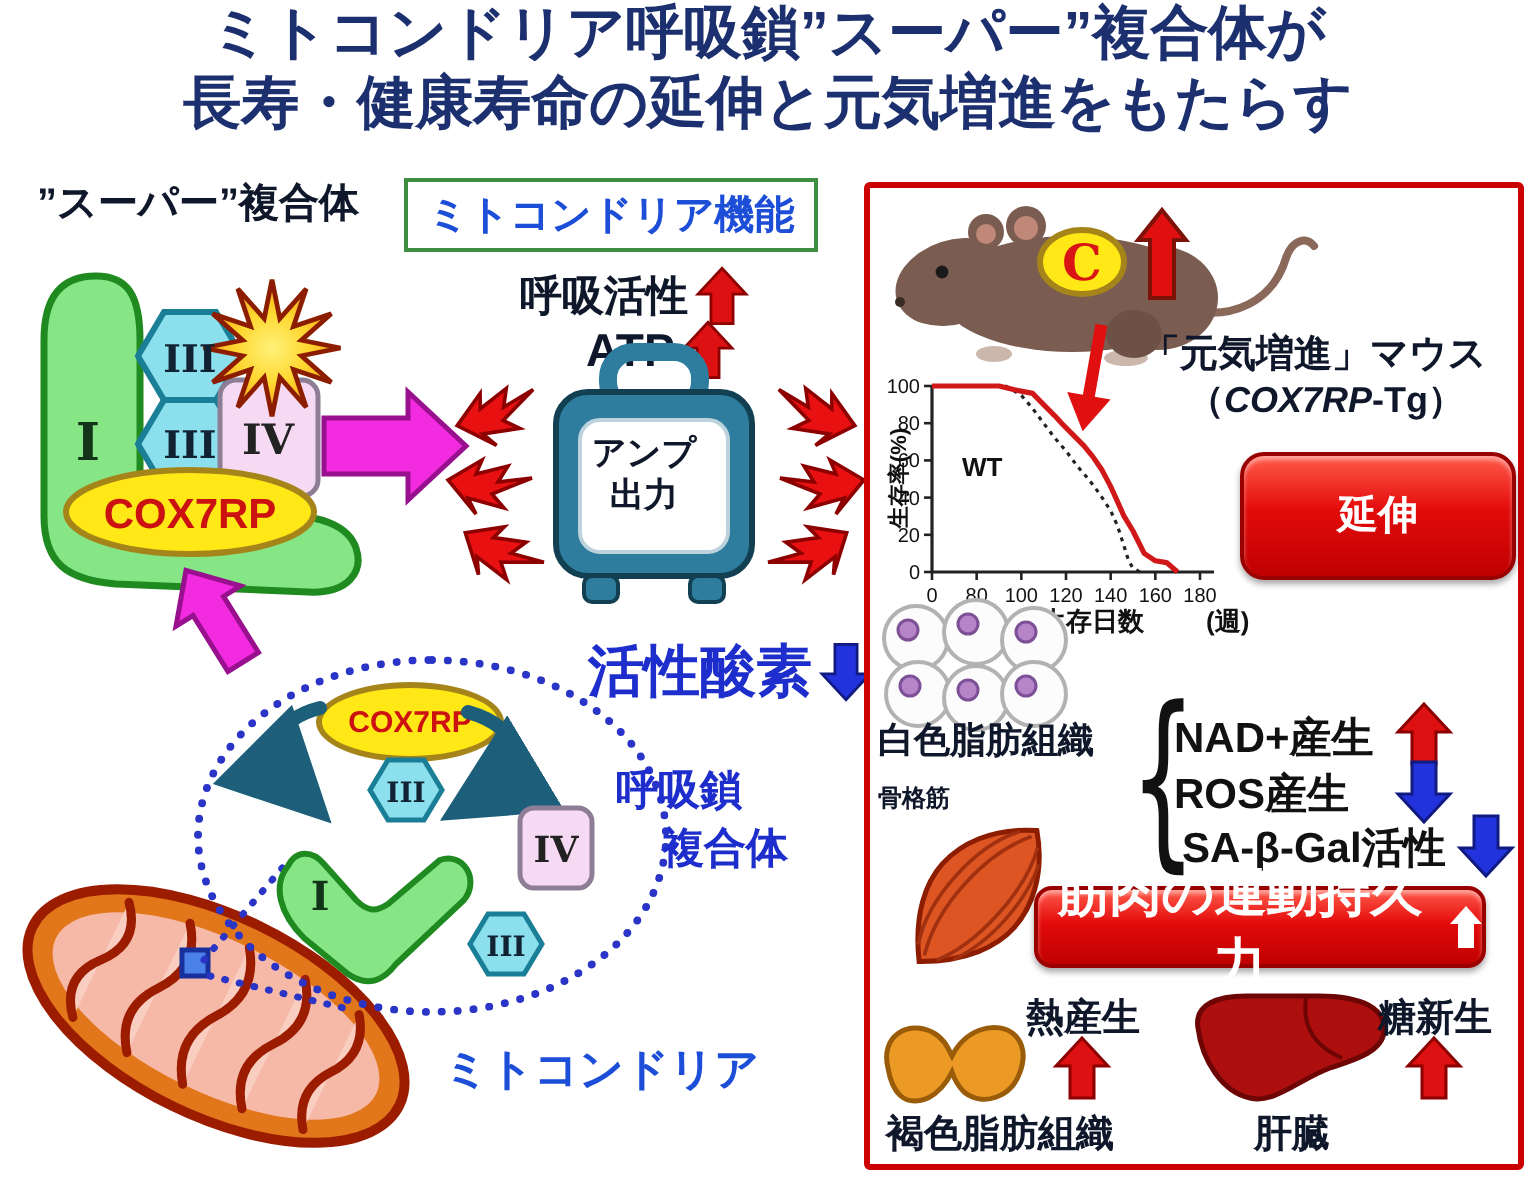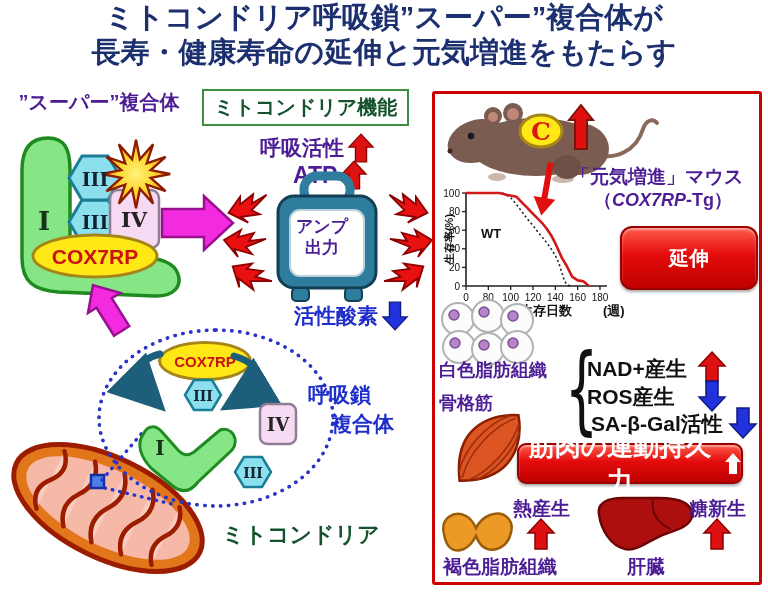--- a/index.html
+++ b/index.html
@@ -1,22 +1,22 @@
 <!DOCTYPE html>
 <html><head>
 <meta charset="utf-8">
 <style>
   html,body{margin:0;padding:0;background:#fff;}
   #stage{position:relative;width:768px;height:592px;background:#fff;overflow:hidden;
          font-family:"Liberation Sans","DejaVu Sans",sans-serif;}
   .abs{position:absolute;}
   .t{position:absolute;font-weight:bold;white-space:nowrap;}
-  .red{color:#4c1d95;}
+  .red{color:#0f172a;}
   .blue{color:#1e2ecc;}
-  .green{color:#14532d;text-align:center;}
+  .green{color:#1d4ed8;text-align:center;}
   .black{color:#111;}
   .row{position:absolute;display:flex;align-items:center;gap:5px;font-weight:bold;white-space:nowrap;}
   .badge{position:absolute;background:linear-gradient(180deg,#ff5a4a 0%,#e30b0b 45%,#bf0000 100%);
          border:2.5px solid #990000;border-radius:12px;color:#fff;font-weight:bold;
          display:flex;align-items:center;justify-content:center;text-align:center;
          box-shadow:0 2px 3px rgba(0,0,0,0.35), inset 0 2px 2px rgba(255,255,255,0.45);}
   svg{position:absolute;overflow:visible;}
   .panel{position:absolute;border:3px solid #cc0000;border-radius:3px;background:#fff;box-sizing:border-box;}
 </style>
 </head>
@@ -91,21 +91,21 @@
     <rect x="56" y="24" width="98" height="92" rx="16" fill="#2e7d9e" stroke="#123f52" stroke-width="3"></rect>
     <rect x="68" y="38" width="74" height="66" rx="10" fill="#ffffff" stroke="#bcd2dc" stroke-width="2"></rect>
     <rect x="70" y="116" width="17" height="13" rx="4" fill="#2e7d9e" stroke="#123f52" stroke-width="2"></rect>
     <rect x="123" y="116" width="17" height="13" rx="4" fill="#2e7d9e" stroke="#123f52" stroke-width="2"></rect>
   </svg>
   <div class="t red" style="left:290px;top:216px;width:64px;text-align:center;font-size:17px;line-height:21px;">
     <div>アンプ</div>
     <div>出力</div>
   </div>
 
-  <div class="row blue" style="left:294px;top:302px;font-size:21px;">
+  <div class="row blue" style="left:294px;top:317px;font-size:28px;">
     <span>活性酸素</span>
     <svg style="position:static" width="24" height="28" viewBox="0 0 26 30">
       <polygon points="13,30 26,16 19,16 19,0 7,0 7,16 0,16" fill="#2233dd" stroke="#101a80" stroke-width="1.5"></polygon>
       </svg>
   </div>
 
   <svg style="left:88px;top:276px;" width="62" height="58" viewBox="0 0 62 58">
     <g transform="rotate(-32 28 29)">
       <polygon points="19,0 38,21 28,21 28,54 10,54 10,21 0,21" fill="#f32be0" stroke="#99108f" stroke-width="2.5"></polygon>
     </g>
@@ -248,21 +248,21 @@
       <g fill="#b685c8" stroke="#7d4f96" stroke-width="1.5">
         <circle cx="16" cy="13" r="5"></circle>
           <circle cx="46" cy="10" r="5"></circle>
           <circle cx="75" cy="14" r="5"></circle>
         <circle cx="17" cy="41" r="5"></circle>
           <circle cx="46" cy="43" r="5"></circle>
           <circle cx="75" cy="41" r="5"></circle>
       </g>
     </svg>
     <div class="t red" style="left:4px;top:264px;font-size:18px;">白色脂肪組織</div>
-    <div class="t red" style="left:4px;top:297px;font-size:18px;">骨格筋</div>
+    <div class="t red" style="left:4px;top:297px;font-size:12px;">骨格筋</div>
 
     <div class="abs" style="left:116px;top:252px;font-size:96px;line-height:86px;color:#111;transform:scale(0.55,1);font-family:'DejaVu Sans',sans-serif;">{</div>
     <div class="t black" style="left:152px;top:261px;font-size:21px;">NAD+産生</div>
     <svg style="left:263px;top:258px;" width="28" height="30" viewBox="0 0 26 30">
       <polygon points="13,0 26,14 19,14 19,30 7,30 7,14 0,14" fill="#dd1111" stroke="#8c0000" stroke-width="1.5"></polygon>
       </svg>
     <div class="t black" style="left:152px;top:289px;font-size:21px;">ROS産生</div>
     <svg style="left:263px;top:287px;" width="28" height="30" viewBox="0 0 26 30">
       <polygon points="13,30 26,16 19,16 19,0 7,0 7,16 0,16" fill="#2233dd" stroke="#101a80" stroke-width="1.5"></polygon>
       </svg>

